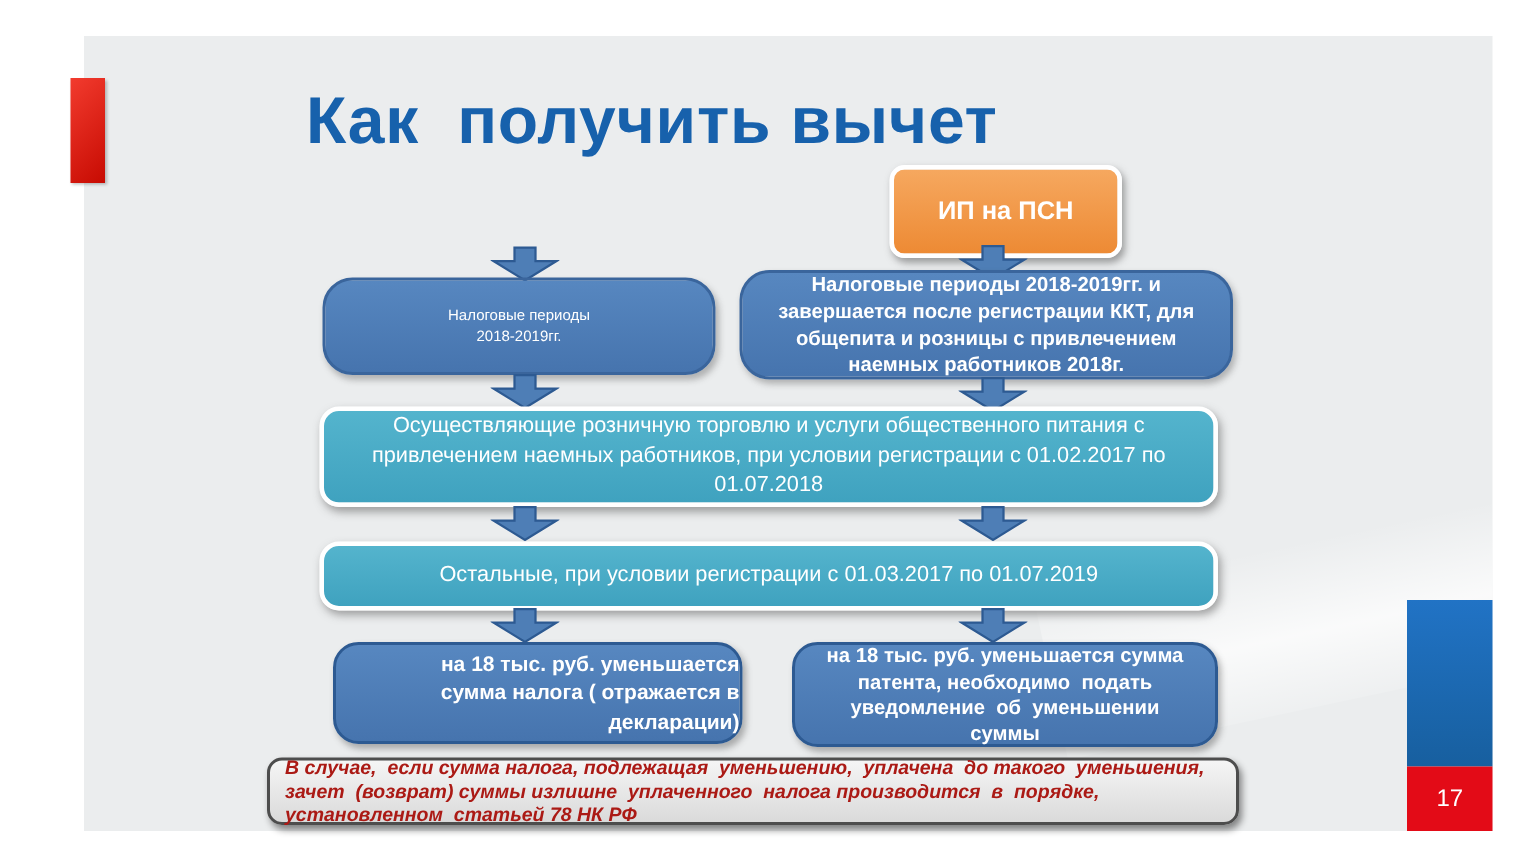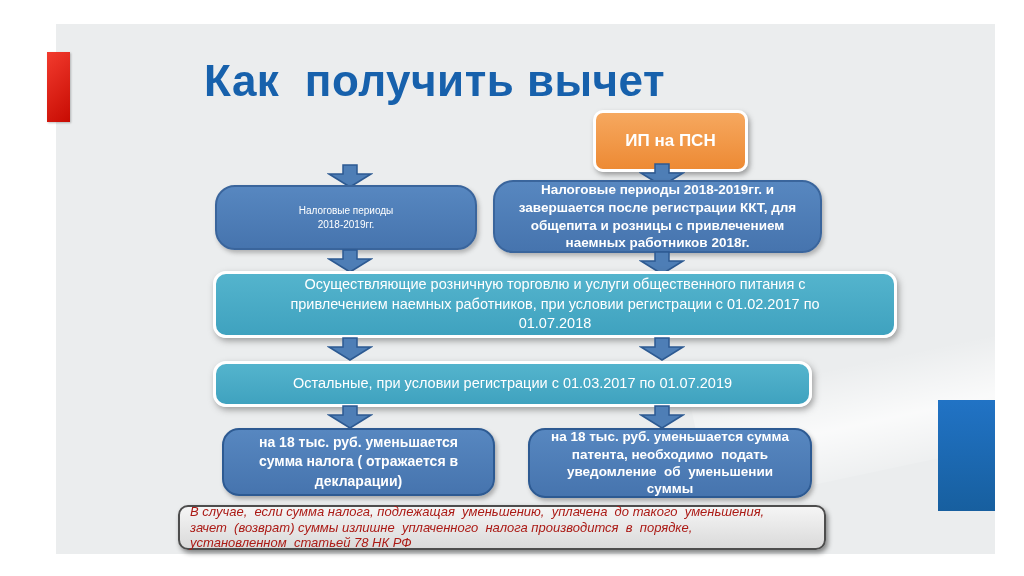--- a/index.html
+++ b/index.html
@@ -43,21 +43,21 @@
                  box-shadow:2px 3px 4px rgba(90,90,90,.45);
                  font-weight:bold; }
   .res-left  { font-size:14px;   line-height:1.4; }
   .res-right { font-size:13.5px; line-height:1.28; }
 
   .note { position:absolute; left:178px; top:505px; width:648px; height:45px;
           background:linear-gradient(to bottom,#f5f5f5 0%,#dadada 100%);
           border:2px solid #4d4d4d; border-radius:10px;
           box-shadow:2px 3px 5px rgba(0,0,0,.45);
           display:flex; align-items:center; padding:2px 10px; }
-  .note .lbl { color:#ab1a15; font-size:13px; font-weight:normal; font-style:italic;
+  .note .lbl { color:#ab1a15; font-size:13px; font-weight:bold; font-style:italic;
                line-height:1.22; text-align:left; white-space:pre-wrap; }
 
   .arrow { position:absolute; width:46px; height:24px; display:block; }
   .arrow svg { display:block; }
 
   .side-blue { position:absolute; left:938px; top:400px; width:57px; height:111px;
                background:linear-gradient(to bottom,#2173c5 0%,#175f9f 100%); }
   .side-red  { position:absolute; left:938px; top:511px; width:57px; height:43px;
                background:#e30b17; display:flex; align-items:center; justify-content:center;
                color:#ffffff; font-size:16px; }
@@ -105,21 +105,21 @@
     <svg width="46" height="24" viewBox="0 0 46 24">
         <path d="M16 1 L30 1 L30 10 L44 10 L23 23 L2 10 L16 10 Z" fill="#4e7eb6" stroke="#2d5a92" stroke-width="1.5"></path>
       </svg>
   </span>
   <span class="arrow" style="left:639px; top:251px;">
     <svg width="46" height="24" viewBox="0 0 46 24">
         <path d="M16 1 L30 1 L30 10 L44 10 L23 23 L2 10 L16 10 Z" fill="#4e7eb6" stroke="#2d5a92" stroke-width="1.5"></path>
       </svg>
   </span>
 
-  <div class="box teal" style="left:213px; top:271px; width:684px; height:67px;">
+  <div class="box teal" style="left:213px; top:271px; width:599px; height:67px;">
     <span class="lbl">Осуществляющие розничную торговлю и услуги общественного питания с
 привлечением наемных работников, при условии регистрации с 01.02.2017 по
 01.07.2018</span>
   </div>
 
   <span class="arrow" style="left:327px; top:337px;">
     <svg width="46" height="24" viewBox="0 0 46 24">
         <path d="M16 1 L30 1 L30 10 L44 10 L23 23 L2 10 L16 10 Z" fill="#4e7eb6" stroke="#2d5a92" stroke-width="1.5"></path>
       </svg>
   </span>
@@ -137,33 +137,36 @@
     <svg width="46" height="24" viewBox="0 0 46 24">
         <path d="M16 1 L30 1 L30 10 L44 10 L23 23 L2 10 L16 10 Z" fill="#4e7eb6" stroke="#2d5a92" stroke-width="1.5"></path>
       </svg>
   </span>
   <span class="arrow" style="left:639px; top:405px;">
     <svg width="46" height="24" viewBox="0 0 46 24">
         <path d="M16 1 L30 1 L30 10 L44 10 L23 23 L2 10 L16 10 Z" fill="#4e7eb6" stroke="#2d5a92" stroke-width="1.5"></path>
       </svg>
   </span>
 
-  <div class="box blue-result res-left" style="left:222px; top:428px; width:273px; height:68px;">
+  <div class="box blue-result res-left" style="left:222px; top:428px; width:273px; height:68px;text-align:right;">
     <span class="lbl">на 18 тыс. руб. уменьшается
 сумма налога ( отражается в
 декларации)</span>
   </div>
   <div class="box blue-result res-right" style="left:528px; top:428px; width:284px; height:70px;">
     <span class="lbl">на 18 тыс. руб. уменьшается сумма
 патента, необходимо  подать
 уведомление  об  уменьшении
 суммы</span>
   </div>
 
   <div class="note">
     <span class="lbl">В случае,  если сумма налога, подлежащая  уменьшению,  уплачена  до такого  уменьшения,
 зачет  (возврат) суммы излишне  уплаченного  налога производится  в  порядке,
 установленном  статьей 78 НК РФ</span>
   </div>
 
   <div class="side-blue"></div>
+  <div class="side-red">
+    <span>17</span>
+  </div>
 
 </div>
 
 </body></html>

